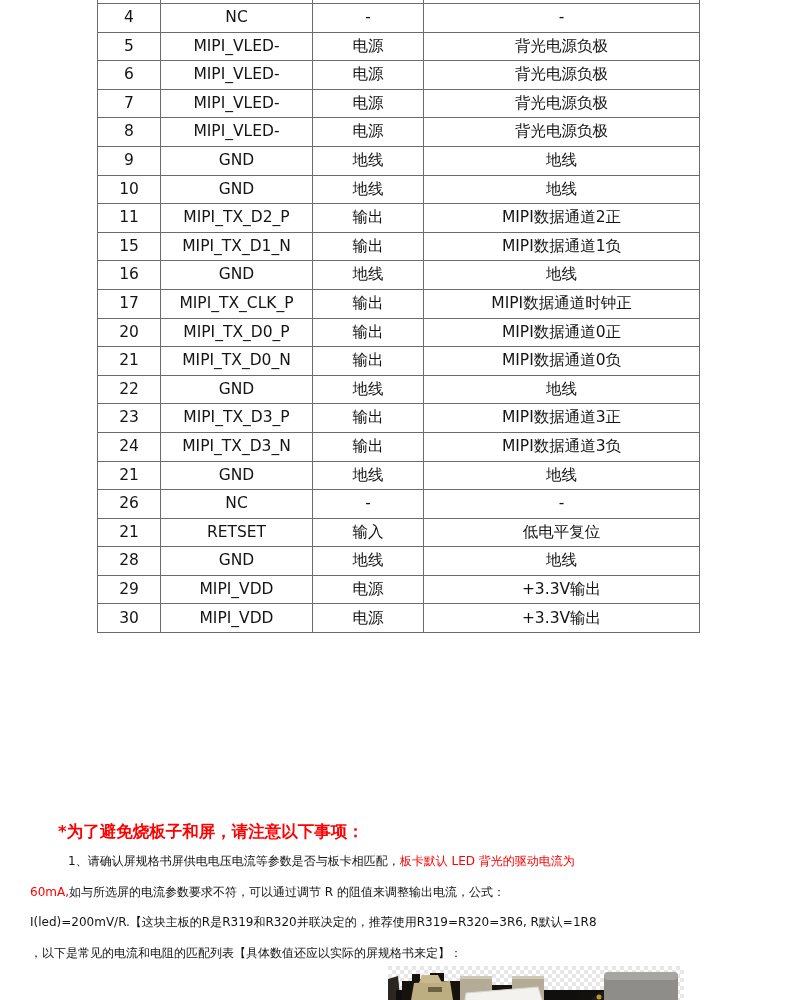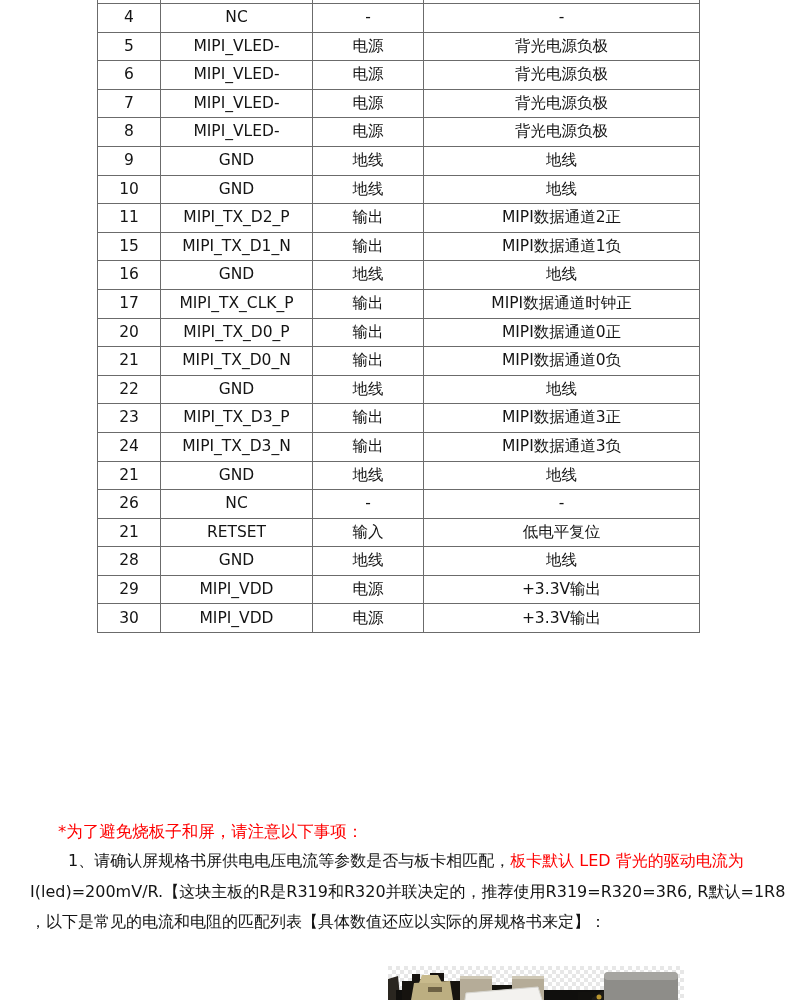--- a/index.html
+++ b/index.html
@@ -35,29 +35,29 @@
   table.pin-table tr.partial-row td {
     height: 3px;
     border-top: none;
   }
 
   
   .notice-heading {
     position: absolute; left: 58px; top: 822px;
     font-size: 16.5px; line-height: 20px;
     color: var(--red, #ff0000);
-    font-weight: 400;
+    font-weight: 700;
     white-space: nowrap;
   }
 
   
   .notice-paragraph {
     position: absolute; left: 30px; top: 846px;
     width: 752px;
-    font-size: 16px;
+    font-size: 12px;
     color: #141414;
   }
   .para-line {
     height: 30.6px;
     line-height: 30.6px;
     white-space: nowrap;
   }
   .para-line.first { padding-left: 38px; }
   .para-line .red { color: var(--red, #ff0000); }
 
@@ -218,20 +218,21 @@
           <td>电源</td>
           <td>+3.3V输出</td>
         </tr>
       </tbody>
   </table>
 
   <div class="notice-heading">*为了避免烧板子和屏，请注意以下事项：</div>
 
   <div class="notice-paragraph">
       <div class="para-line first"><span>1、请确认屏规格书屏供电电压电流等参数是否与板卡相匹配，</span><span class="red">板卡默认 LED 背光的驱动电流为</span></div>
+      <div class="para-line"><span class="red">60mA,</span><span>如与所选屏的电流参数要求不符，可以通过调节 R 的阻值来调整输出电流，公式：</span></div>
       <div class="para-line"><span>I(led)=200mV/R.【这块主板的R是R319和R320并联决定的，推荐使用R319=R320=3R6, R默认=1R8</span></div>
       <div class="para-line"><span>，以下是常见的电流和电阻的匹配列表【具体数值还应以实际的屏规格书来定】：</span></div>
     </div>
 
   <svg class="board-photo" viewBox="0 0 296 40" width="296" height="40" xmlns="http://www.w3.org/2000/svg">
     <defs>
       <pattern id="checker" width="8" height="8" patternUnits="userSpaceOnUse">
         <rect width="8" height="8" fill="#ffffff"></rect>
         <rect width="4" height="4" fill="#e7e7e7"></rect>
         <rect x="4" y="4" width="4" height="4" fill="#e7e7e7"></rect>

